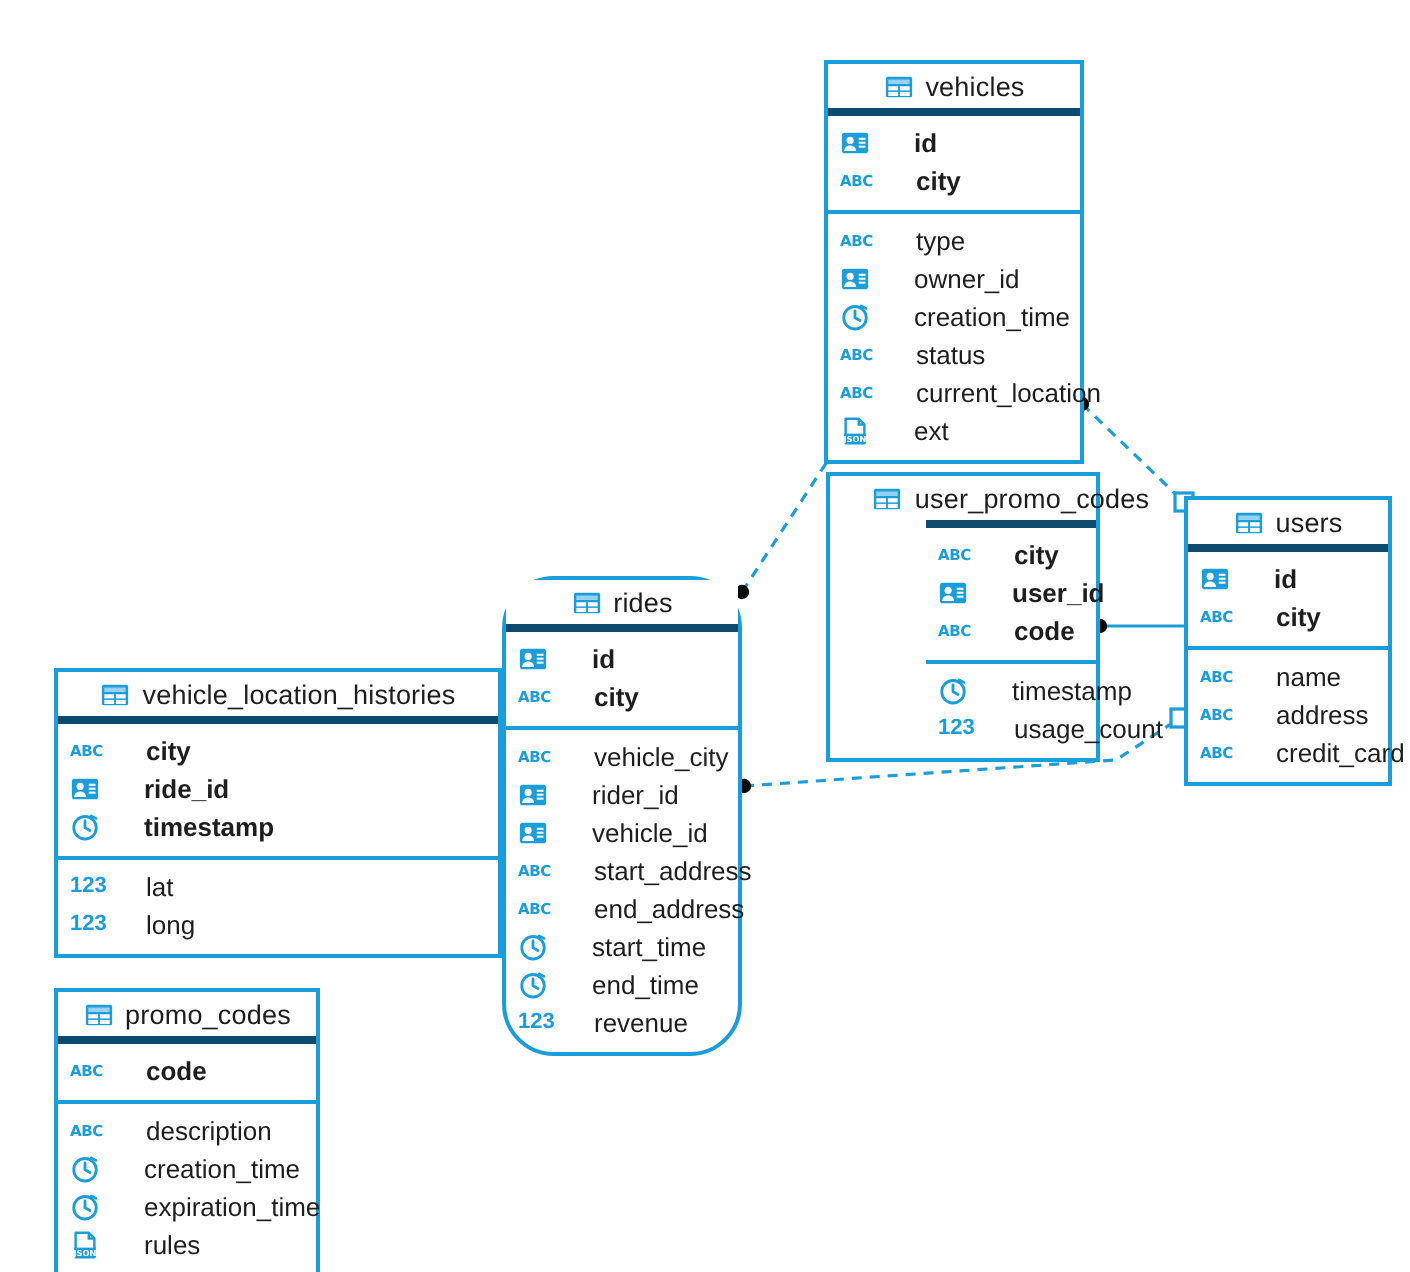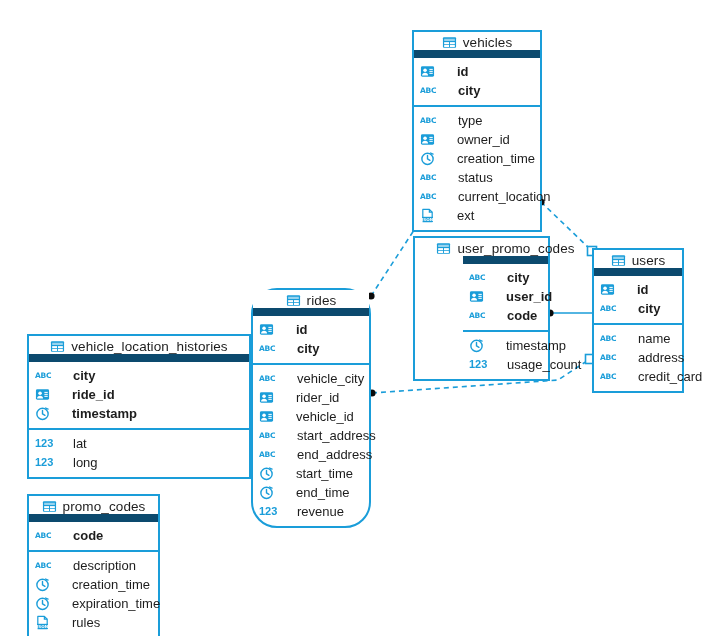--- a/index.html
+++ b/index.html
@@ -35,23 +35,23 @@
   
   .table {
     position: absolute;
     box-sizing: border-box;
     border: 2px solid #1a9dd9;
     background: #ffffff;
   }
   .thead {
     box-sizing: border-box;
     height: 26px;
-    border-bottom: 8px solid #0c4a6e;
+    border-bottom: 4px solid #0c4a6e;
     display: flex;
-    align-items: flex-end;
+    align-items: center;
     justify-content: center;
     gap: 6px;
     background: #ffffff;
     padding: 0 6px;
   }
   .tname {
     font-size: 13.5px;
     color: #1d1d1d;
     white-space: nowrap;
     letter-spacing: .1px;
@@ -257,21 +257,21 @@
             </svg>
           </span>
           <span class="fname">timestamp</span>
         </div>
         <div class="field">
           <span class="num-ic">123</span>
           <span class="fname">usage_count</span>
         </div>
       </div>
     </div>
-    <div class="table" style="left: 592px; top: 248px; width: 92px;">
+    <div class="table" style="left: 592px; top: 248px; width: 104px;">
       <div class="thead">
         <span class="ic">
           <svg width="15" height="15" viewBox="0 0 16 16">
             <rect x="1" y="2.5" width="14" height="11" rx="1" fill="#1a9dd9"></rect>
             <rect x="2.3" y="4" width="11.4" height="2.4" fill="#ffffff" opacity=".55"></rect>
             <rect x="2.3" y="7.6" width="5.2" height="2.2" fill="#ffffff"></rect>
             <rect x="8.5" y="7.6" width="5.2" height="2.2" fill="#ffffff"></rect>
             <rect x="2.3" y="10.6" width="5.2" height="2.2" fill="#ffffff"></rect>
             <rect x="8.5" y="10.6" width="5.2" height="2.2" fill="#ffffff"></rect>
           </svg>

